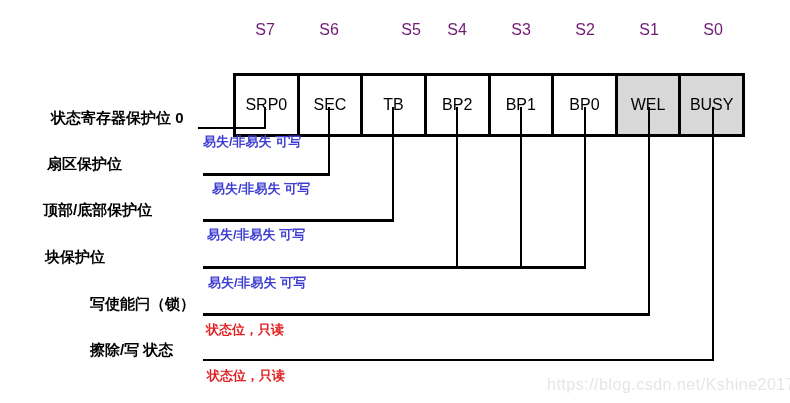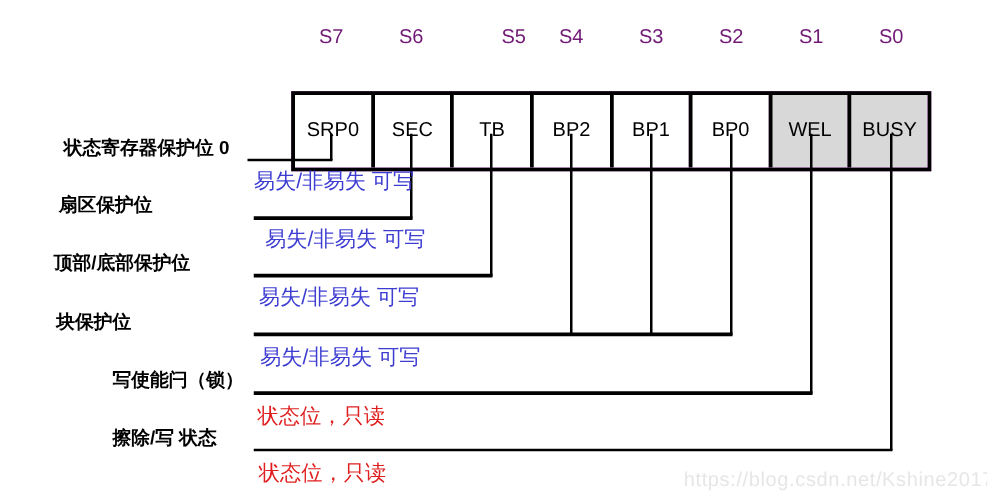--- a/index.html
+++ b/index.html
@@ -52,21 +52,21 @@
     white-space:nowrap;
   }
   .l0{left:51px; top:109px;}
   .l1{left:47px; top:155px;}
   .l2{left:43px; top:201px;}
   .l3{left:45px; top:248px;}
   .l4{left:90px; top:295px;text-align:right;}
   .l5{left:90px; top:341px;}
 
   
-  .note { position:absolute; font-size:17px; font-weight:400; white-space:nowrap; }
+  .note { position:absolute; font-size:13px; font-weight:700; white-space:nowrap; }
   .note.writable { color:#3d3dd2; }
   .note.readonly { color:#e02020; }
   .n0{left:203px; top:133px;}
   .n1{left:212px; top:180px;}
   .n2{left:207px; top:226px;}
   .n3{left:208px; top:274px;}
   .n4{left:206px; top:321px;}
   .n5{left:207px; top:367px;}
 
   .watermark {

